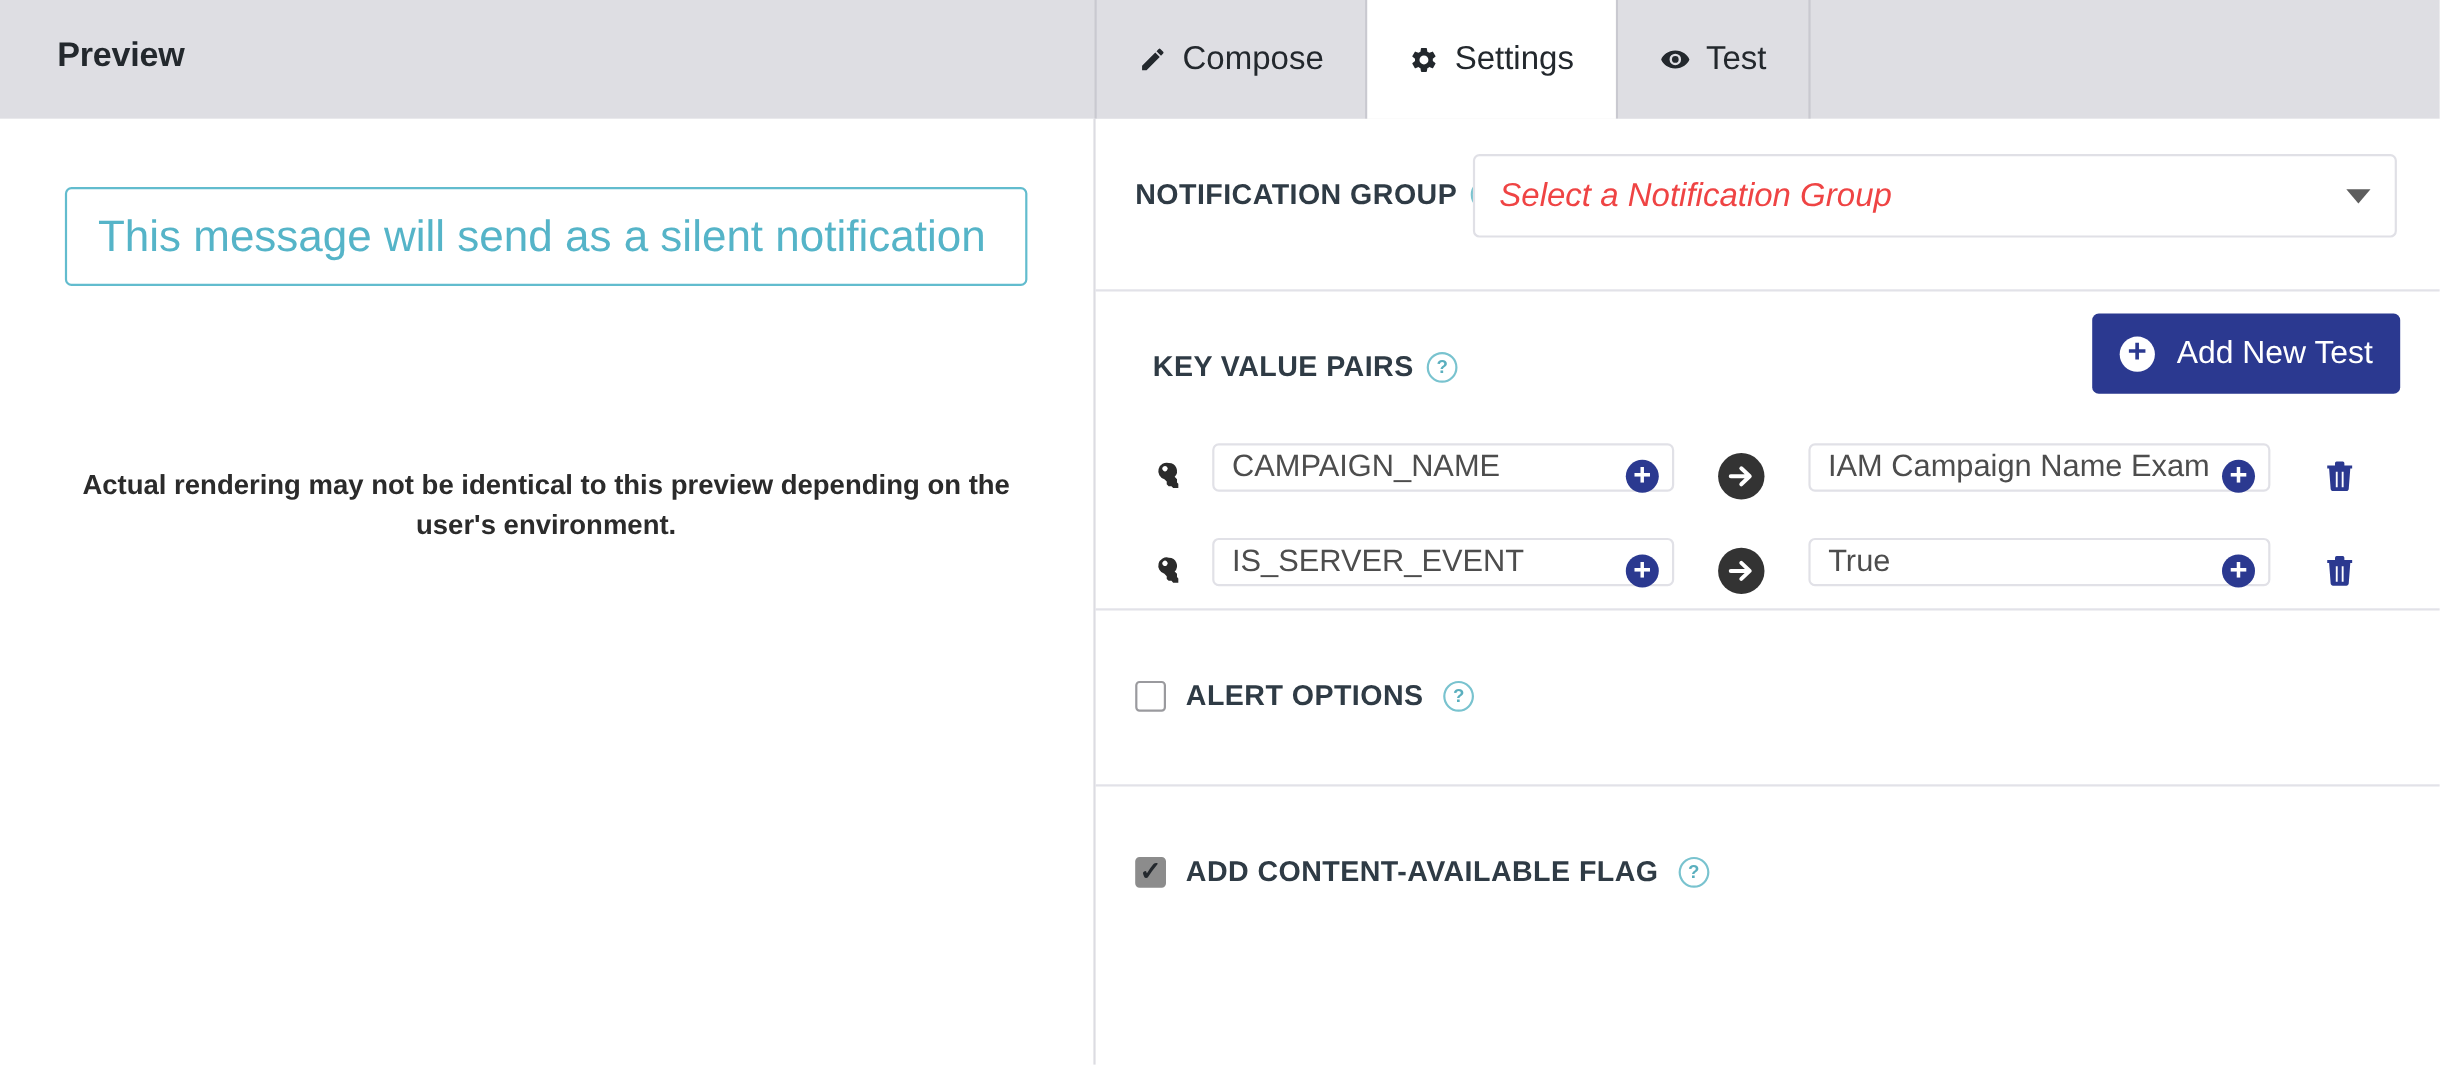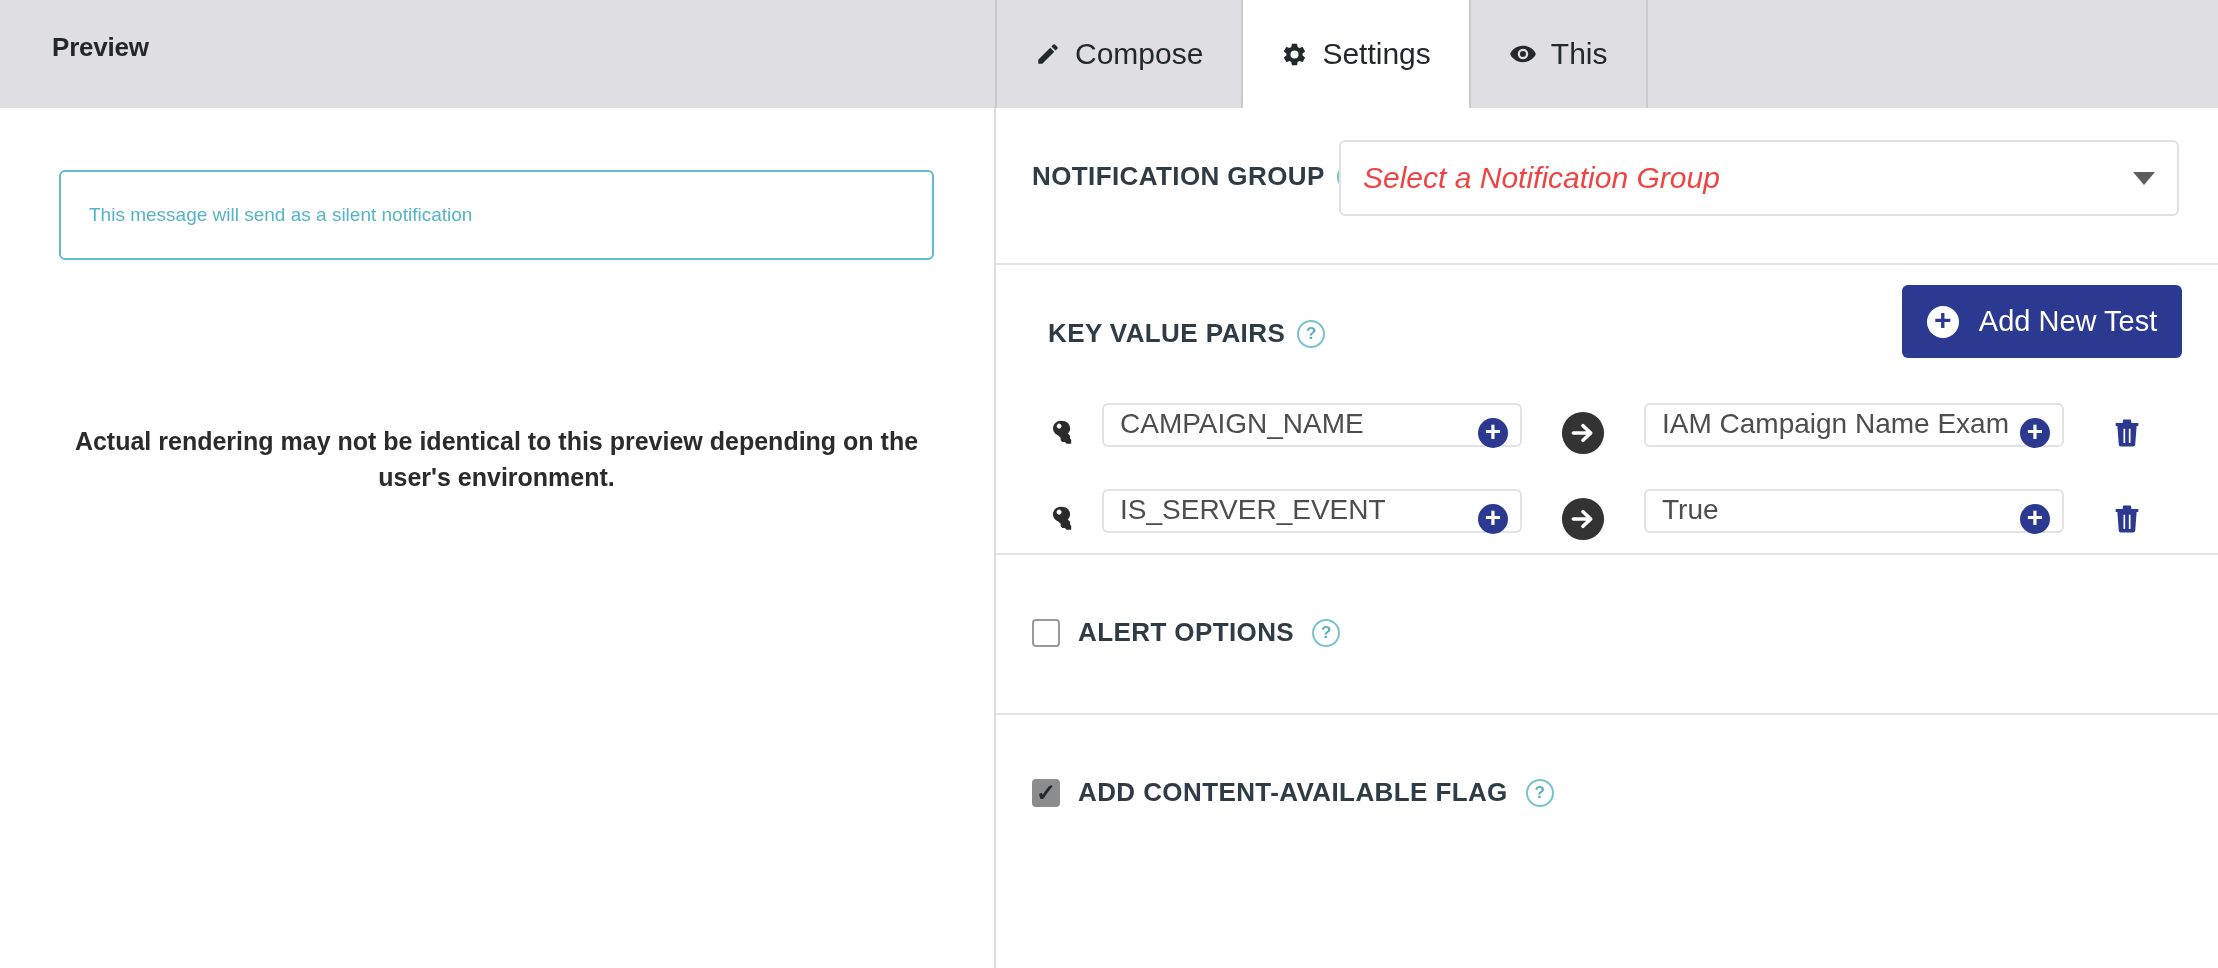--- a/index.html
+++ b/index.html
@@ -18,21 +18,21 @@
     width: 2218px;
     height: 108px;
     background: #dedee3;
     display: flex;
     align-items: flex-start;
   }
   .header-title {
     position: absolute;
     left: 52px;
     top: 32px;
-    font-size: 26px;
+    font-size: 31px;
     font-weight: bold;
     color: #23282d;
     letter-spacing: -0.2px;
   }
   .tabs {
     position: absolute;
     left: 995px;
     top: 0;
     height: 108px;
     display: flex;
@@ -88,21 +88,21 @@
     top: 62px;
     width: 875px;
     height: 90px;
     border: 2px solid #62bcce;
     border-radius: 6px;
     display: flex;
     align-items: center;
     padding-left: 28px;
   }
   .silent-text {
-    font-size: 19px;
+    font-size: 40px;
     color: #55b4c8;
   }
   .preview-note {
     position: absolute;
     left: 59px;
     top: 315px;
     width: 875px;
     text-align: center;
     font-size: 25px;
     font-weight: bold;
@@ -346,21 +346,21 @@
       <span>Settings</span>
     </div>
 
     <div class="tab">
       <span class="tab-icon">
         <svg width="28" height="28" viewBox="0 0 24 24" fill="#23282d">
           <path d="M12 5C6.5 5 2.2 8.6 1 12c1.2 3.4 5.5 7 11 7s9.8-3.6 11-7c-1.2-3.4-5.5-7-11-7zm0 11.5A4.5 4.5 0 1112 7.5a4.5 4.5 0 010 9z"></path>
           <circle cx="12" cy="12" r="2.6" fill="#23282d"></circle>
         </svg>
       </span>
-      <span>This</span>
+      <span>Test</span>
     </div>
 
   </div>
 </div>
 
 <div class="body">
 
   <div class="divider-vertical"></div>
 
   <div class="preview-pane">

